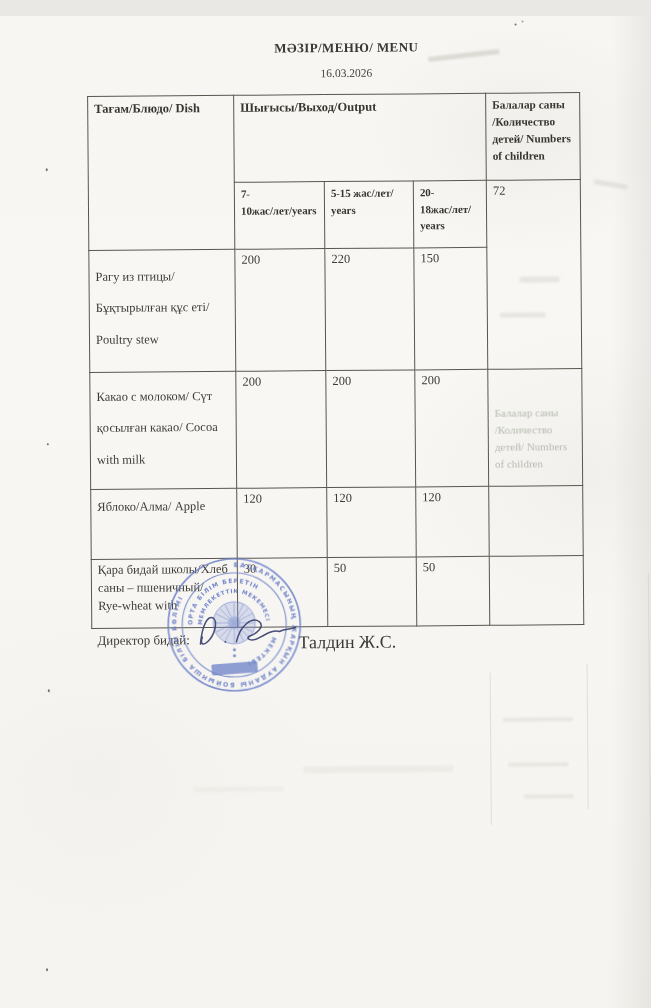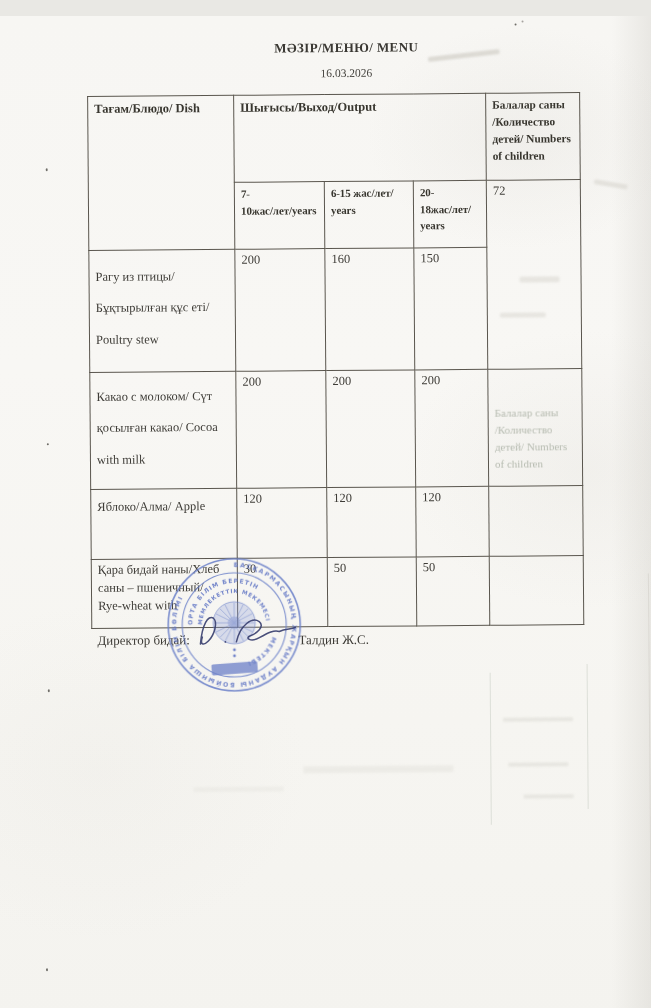--- a/index.html
+++ b/index.html
@@ -55,21 +55,21 @@
   tr.row-2 .dish-cell{padding-top:9px;}
   tr.row-3 .dish-cell{padding-top:2px;line-height:1.42;}
   .val-cell{padding-top:4px;}
   .child-cell{padding-left:8px;}
   .ghost{
     white-space:pre-line;color:#b6bbb0;font-size:11px;line-height:1.55;
     padding-top:32px;filter:blur(.3px);
   }
 
   .director-label{position:absolute;left:95px;top:615px;font-size:13px;color:#3c3a35;z-index:2;}
-  .director-name{position:absolute;left:296px;top:616px;font-size:13px;color:#3c3a35;z-index:2;}
+  .director-name{position:absolute;left:296px;top:616px;font-size:18px;color:#3c3a35;z-index:2;}
 
   .stamp{position:absolute;left:160px;top:536px;z-index:3;opacity:.88;filter:blur(.25px);}
   .stamp text{font-family:"DejaVu Sans",sans-serif;fill:#5f74c4;}
   .ring1{font-size:6.1px;letter-spacing:1.6px;font-weight:bold;}
   .ring2{font-size:6px;letter-spacing:1.1px;font-weight:bold;}
   .ring3{font-size:5.6px;letter-spacing:.8px;font-weight:bold;}
   .signature{position:absolute;left:150px;top:555px;z-index:4;}
 
   
   .speck{position:absolute;background:#6f6d68;border-radius:50%;}
@@ -100,35 +100,35 @@
           <td class="hdr" rowspan="2">Тағам/Блюдо/ Dish</td>
           <td class="hdr" colspan="3">Шығысы/Выход/Output</td>
           <td class="hdr child-h pre">Балалар саны
 /Количество
 детей/ Numbers
 of children</td>
         </tr>
         <tr class="h2">
           <td class="hdr age-h pre">7-
 10жас/лет/years</td>
-          <td class="hdr age-h pre">6-15 жас/лет/
+          <td class="hdr age-h pre">5-15 жас/лет/
 years</td>
           <td class="hdr age-h pre">20-
 18жас/лет/
 years</td>
           <td class="child-72" rowspan="2">72</td>
         </tr>
       <tr class="row-0">
             <td class="dish-cell">
               <div>Рагу из птицы/</div>
               <div>Бұқтырылған құс еті/</div>
               <div>Poultry stew</div>
             </td>
             <td class="val-cell">200</td>
-            <td class="val-cell">160</td>
+            <td class="val-cell">220</td>
             <td class="val-cell">150</td>
           </tr>
           <tr class="row-1">
             <td class="dish-cell">
               <div>Какао с молоком/ Сүт</div>
               <div>қосылған какао/ Cocoa</div>
               <div>with milk</div>
             </td>
             <td class="val-cell">200</td>
             <td class="val-cell">200</td>
@@ -144,21 +144,21 @@
             <td class="dish-cell">
               <div>Яблоко/Алма/ Apple</div>
             </td>
             <td class="val-cell">120</td>
             <td class="val-cell">120</td>
             <td class="val-cell">120</td>
             <td class="child-cell"></td>
           </tr>
           <tr class="row-3">
             <td class="dish-cell">
-              <div>Қара бидай наны/Хлеб</div>
+              <div>Қара бидай школы/Хлеб</div>
               <div>саны – пшеничный/</div>
               <div>Rye-wheat with</div>
             </td>
             <td class="val-cell">30</td>
             <td class="val-cell">50</td>
             <td class="val-cell">50</td>
             <td class="child-cell"></td>
           </tr>
         </tbody>
     </table>

